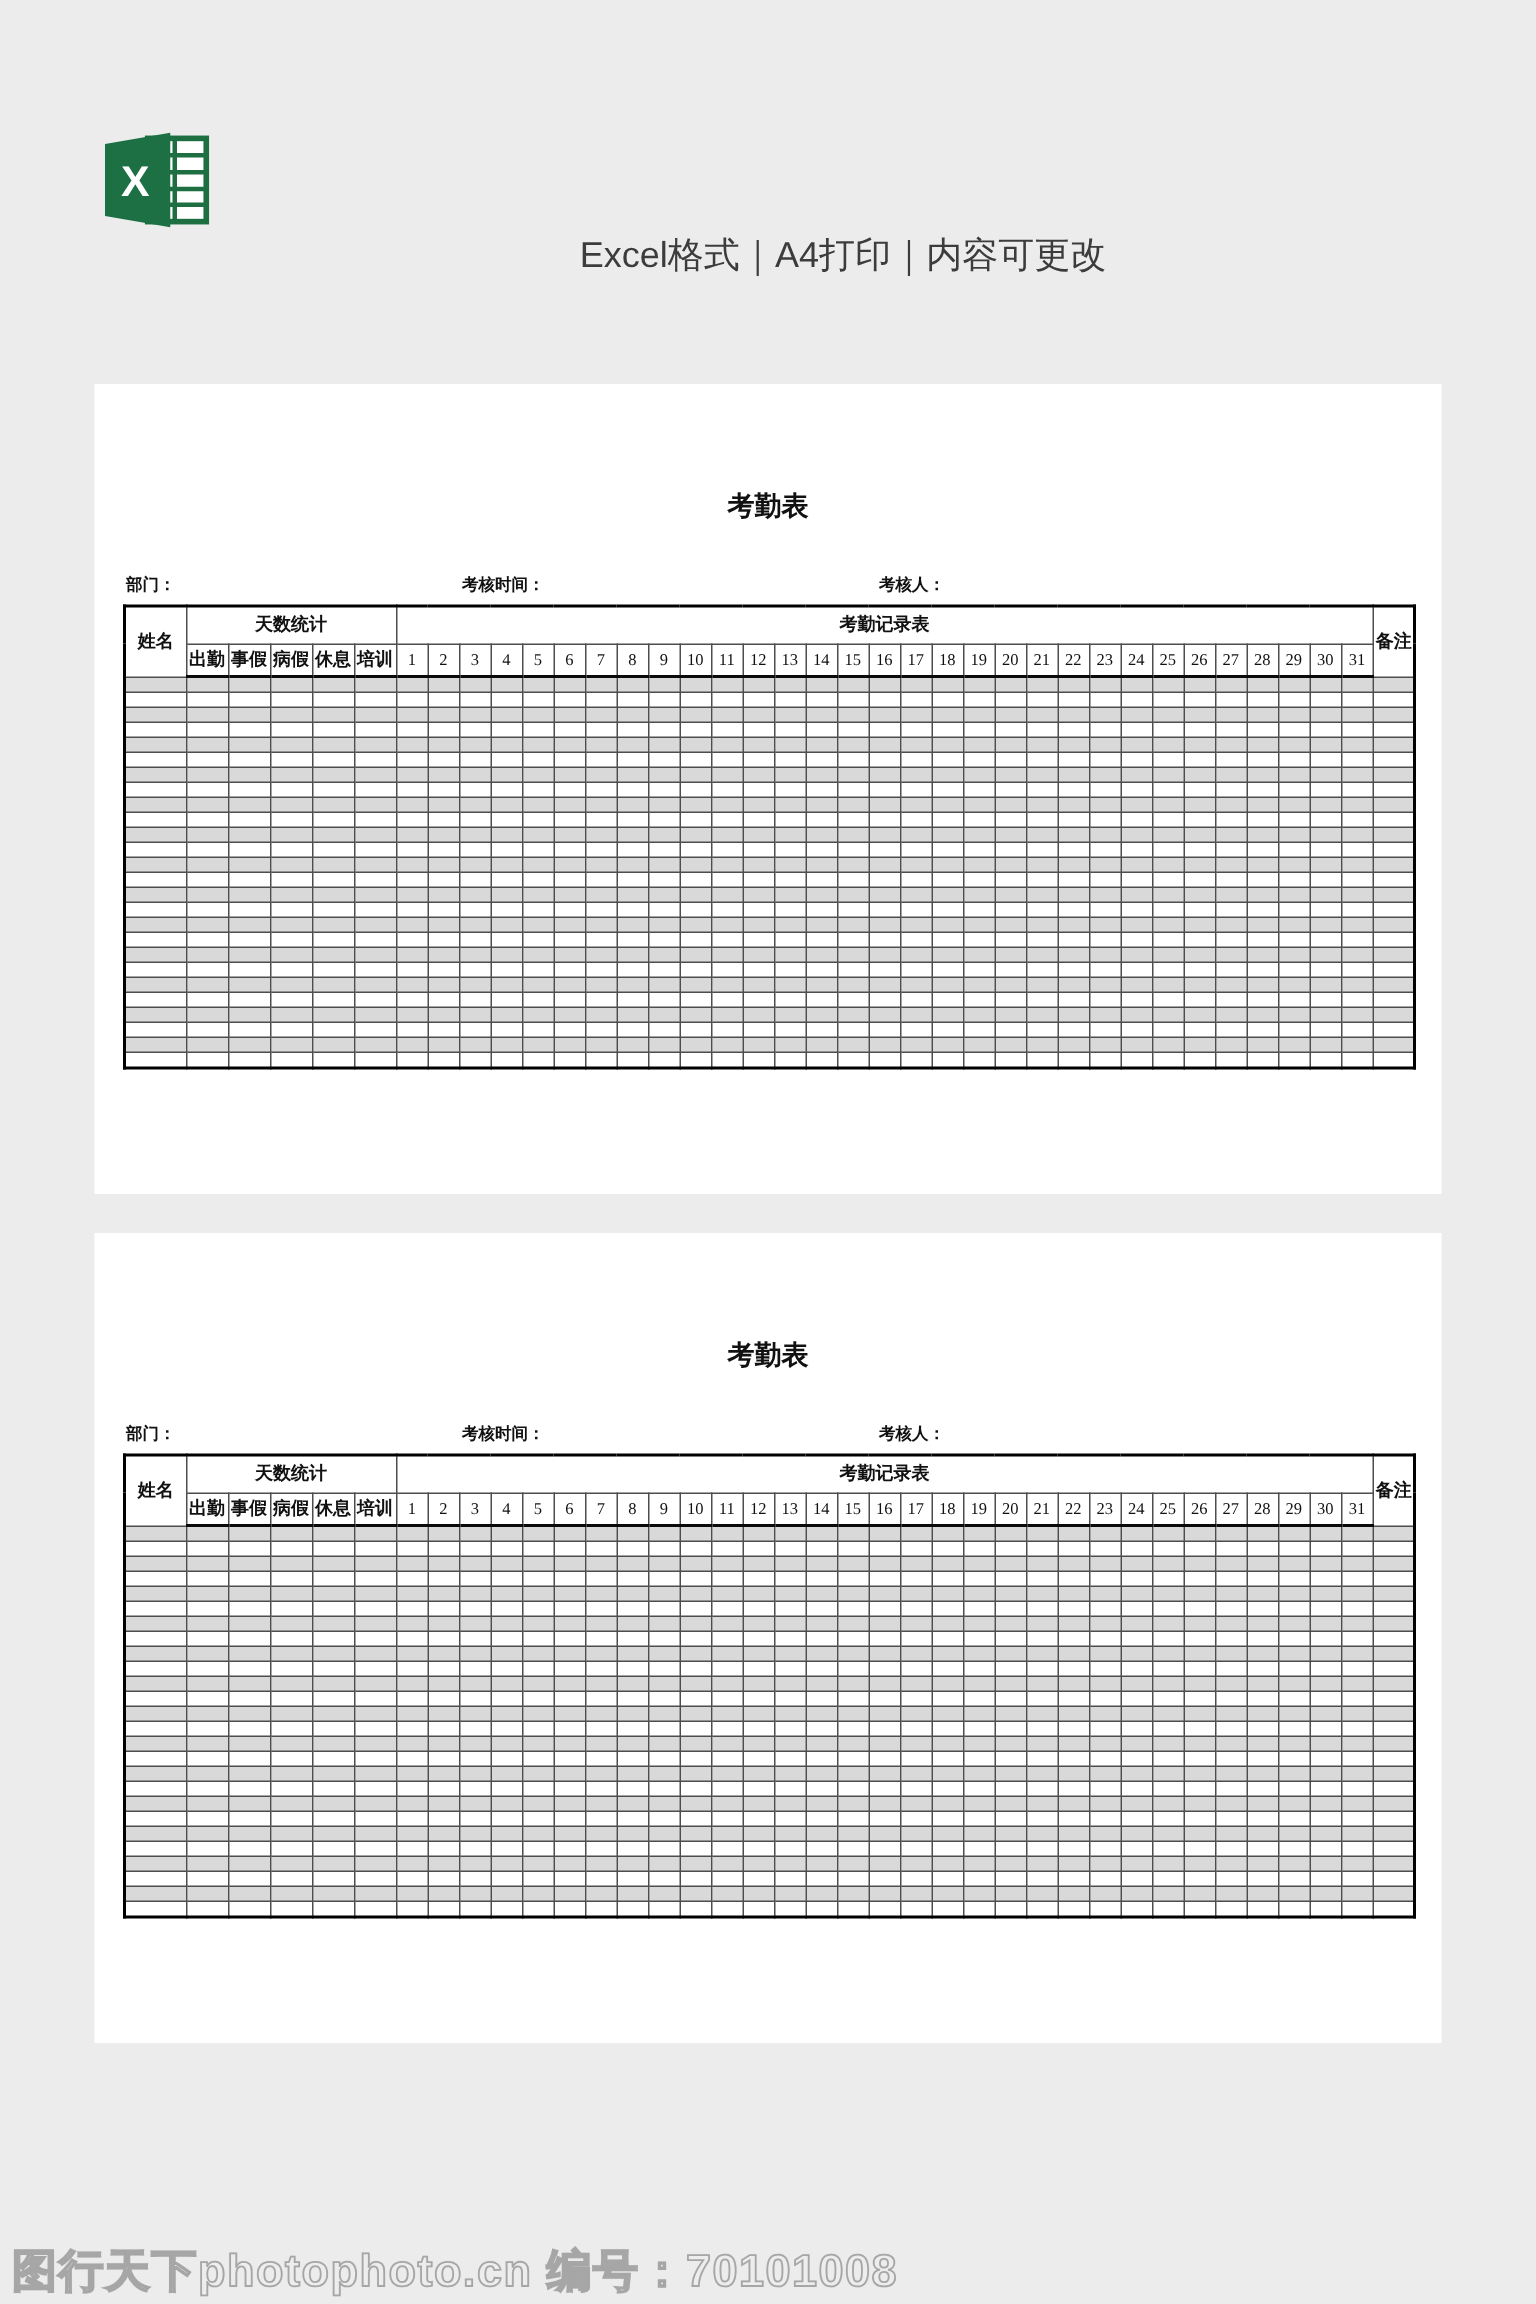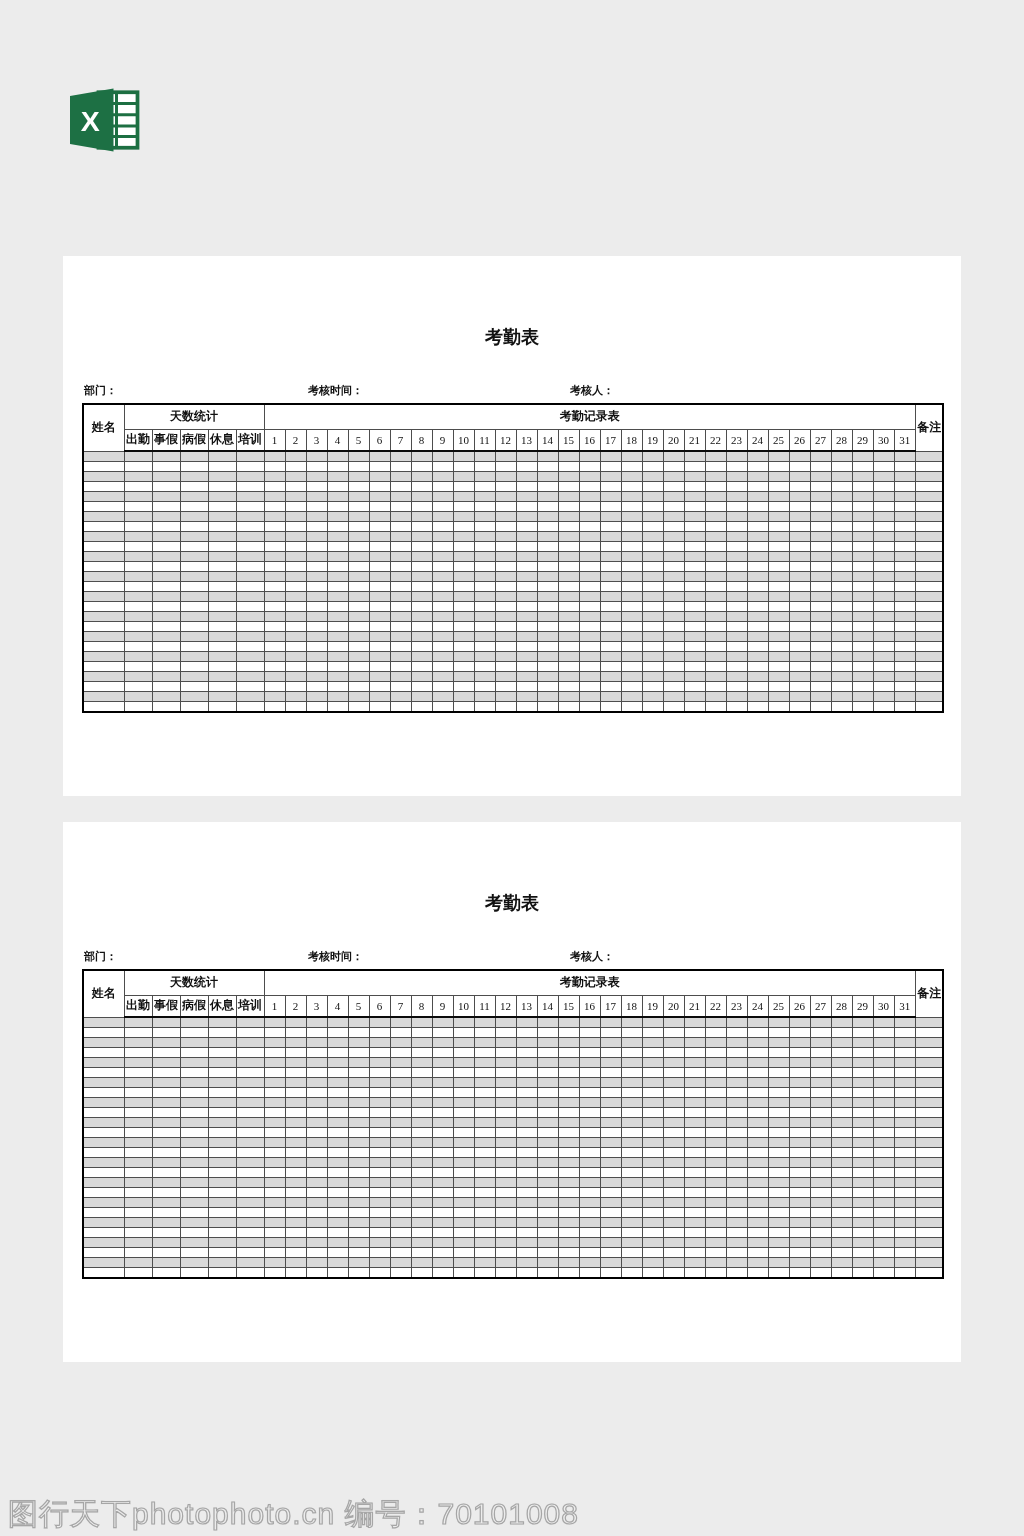--- a/index.html
+++ b/index.html
@@ -30,21 +30,21 @@
   .sheet-title{
     position:absolute;left:0;right:0;top:72px;text-align:center;
     font-family:"Liberation Serif","DejaVu Serif",serif;
     font-size:18px;font-weight:bold;color:#111;line-height:1;
   }
   .meta-row{position:absolute;left:0;right:0;top:126px;height:16px;
     font-family:"Liberation Serif","DejaVu Serif",serif;
     font-size:11px;font-weight:bold;color:#111;line-height:16px;}
   .meta-dept{position:absolute;left:21px;}
   .meta-time{position:absolute;left:245px;}
-  .meta-reviewer{position:absolute;left:507px;}
+  .meta-reviewer{position:absolute;left:523px;}
   .table-host{position:absolute;left:19px;top:147px;width:860px;}
   
   .att-table{
     border-collapse:collapse;table-layout:fixed;width:860px;
     border:2px solid #000;
     font-family:"Liberation Serif","DejaVu Serif",serif;color:#111;
   }
   .att-table th,.att-table td{
     border:1px solid #4d4d4d;padding:0;text-align:center;vertical-align:middle;
     overflow:hidden;white-space:nowrap;
@@ -53,21 +53,21 @@
   .att-table thead tr:last-child{height:22px;}
   .att-table thead tr:last-child th{border-bottom:2px solid #0a0a0a;}
   .att-table th{font-weight:bold;font-size:12px;background:#fff;}
   .att-table th.day{font-weight:normal;font-size:11px;}
   .att-table tbody td{height:9px;}
   .att-table tbody tr:nth-child(odd){background:var(--stripe,#d9d9d9);}
   .att-table tbody tr:nth-child(even){background:#ffffff;}
   
   .watermark{
     position:absolute;left:8px;top:1494px;
-    font-size:30px;font-weight:normal;letter-spacing:1px;
+    font-size:30px;font-weight:bold;letter-spacing:1px;
     font-family:"Liberation Sans",sans-serif;
     color:#ededed;-webkit-text-stroke:1.2px #a6a6a6;
     text-shadow:0 0 1px #bdbdbd;
   }
 </style>
 </head>
 <body>
 
 <div class="page">
 
@@ -75,20 +75,21 @@
     <rect x="40" y="7" width="52" height="74" fill="#ffffff" stroke="#1d6f42" stroke-width="5"></rect>
     <line x1="64" y1="9" x2="64" y2="79" stroke="#1d6f42" stroke-width="4"></line>
     <line x1="42" y1="22" x2="90" y2="22" stroke="#1d6f42" stroke-width="4"></line>
     <line x1="42" y1="37" x2="90" y2="37" stroke="#1d6f42" stroke-width="4"></line>
     <line x1="42" y1="52" x2="90" y2="52" stroke="#1d6f42" stroke-width="4"></line>
     <line x1="42" y1="66" x2="90" y2="66" stroke="#1d6f42" stroke-width="4"></line>
     <polygon points="2,12 60,2 60,86 2,76" fill="#1d7044"></polygon>
     <text x="29" y="58" text-anchor="middle" font-family="Liberation Sans, sans-serif" font-size="38" font-weight="bold" fill="#ffffff">X</text>
   </svg>
 
+  <div class="page-subtitle">Excel格式｜A4打印｜内容可更改</div>
 
   <section class="panel panel-1">
     <div class="sheet-title">考勤表</div>
     <div class="meta-row">
       <span class="meta-dept">部门：</span>
       <span class="meta-time">考核时间：</span>
       <span class="meta-reviewer">考核人：</span>
     </div>
     <div class="table-host">
         <table class="att-table">

